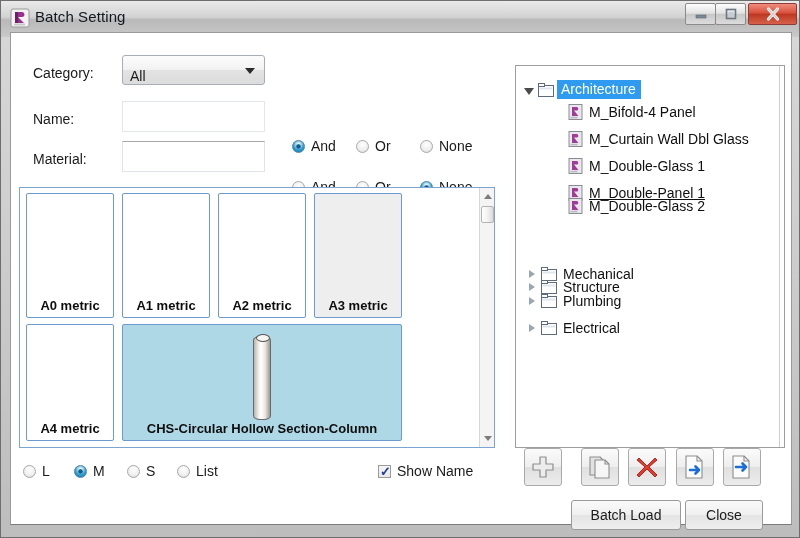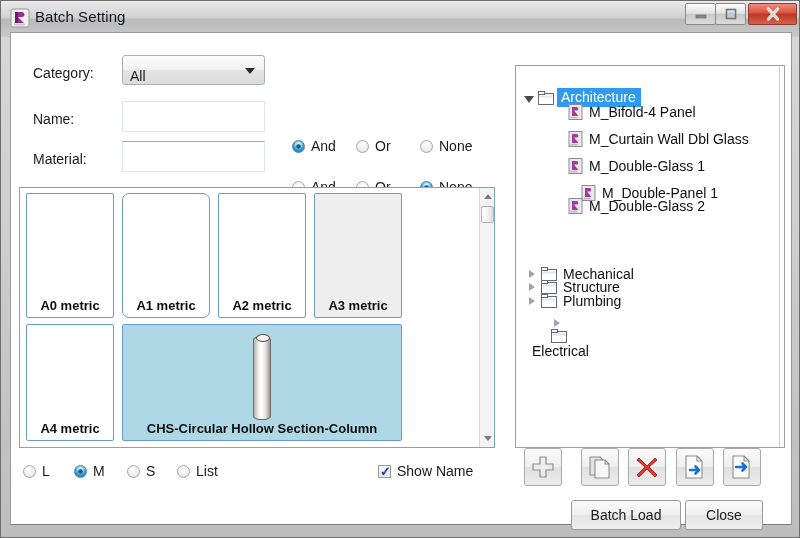--- a/index.html
+++ b/index.html
@@ -353,21 +353,21 @@
       <span class="radio on"></span>
       <span class="radio-label">None</span>
     </div>
 
     <div class="thumbpanel">
       <div class="thumbgrid">
 
         <div class="thumb" style="left:6px; top:5px; width:88px; height:125px;">
           <div class="caption">A0 metric</div>
         </div>
-        <div class="thumb" style="left:102px; top:5px; width:88px; height:125px;border-radius:7px;">
+        <div class="thumb" style="left:102px; top:5px; width:88px; height:125px;">
           <div class="caption">A1 metric</div>
         </div>
         <div class="thumb" style="left:198px; top:5px; width:88px; height:125px;">
           <div class="caption">A2 metric</div>
         </div>
         <div class="thumb sel-grey" style="left:294px; top:5px; width:88px; height:125px;">
           <div class="caption">A3 metric</div>
         </div>
 
         <div class="thumb" style="left:6px; top:136px; width:88px; height:117px;">
@@ -409,21 +409,21 @@
 
     <div class="radio-wrap" style="left:367px; top:430px;">
       <span class="checkbox">
           <span class="tick">✓</span>
         </span>
       <span class="radio-label">Show Name</span>
     </div>
 
     <div class="treepanel">
 
-      <div class="tnode selected" style="left:7px; top:13px;margin-top:8px;">
+      <div class="tnode selected" style="left:7px; top:13px;">
         <span class="expander">
             <span class="exp-open"></span>
           </span>
         <span class="folder-icon">
           <svg width="16" height="14" viewBox="0 0 16 14">
             <rect x="0.5" y="2.5" width="15" height="11" fill="#ffffff" stroke="#5f6b78"></rect>
             <rect x="0.5" y="0.5" width="6" height="3" fill="#ffffff" stroke="#5f6b78"></rect>
             <rect x="1.5" y="4.5" width="13" height="2" fill="#dfe6ee"></rect>
           </svg>
         </span>
@@ -456,21 +456,21 @@
         <span class="file-icon">
           <svg width="15" height="16" viewBox="0 0 15 16">
             <rect x="1" y="0.5" width="13" height="15" fill="#e9e9ed" stroke="#8b8b95"></rect>
             <path d="M4 12 L4 3 L8.5 3 C10.8 3 11 6.6 8.5 6.6 L6 6.6 L10.4 12 Z" fill="#a13a99"></path>
             <rect x="2.5" y="12.8" width="7" height="1.6" fill="#b9b9c2"></rect>
           </svg>
         </span>
         <span class="tlabel">M_Double-Glass 1</span>
       </div>
 
-      <div class="tnode" style="left:65px; top:116px;">
+      <div class="tnode" style="left:52px; top:116px;text-decoration:underline;">
         <span class="file-icon">
           <svg width="15" height="16" viewBox="0 0 15 16">
             <rect x="1" y="0.5" width="13" height="15" fill="#e9e9ed" stroke="#8b8b95"></rect>
             <path d="M4 12 L4 3 L8.5 3 C10.8 3 11 6.6 8.5 6.6 L6 6.6 L10.4 12 Z" fill="#a13a99"></path>
             <rect x="2.5" y="12.8" width="7" height="1.6" fill="#b9b9c2"></rect>
           </svg>
         </span>
         <span class="tlabel">M_Double-Panel 1</span>
       </div>
 
@@ -520,21 +520,21 @@
         <span class="folder-icon">
           <svg width="16" height="14" viewBox="0 0 16 14">
             <rect x="0.5" y="2.5" width="15" height="11" fill="#ffffff" stroke="#5f6b78"></rect>
             <rect x="0.5" y="0.5" width="6" height="3" fill="#ffffff" stroke="#5f6b78"></rect>
             <rect x="1.5" y="4.5" width="13" height="2" fill="#dfe6ee"></rect>
           </svg>
         </span>
         <span class="tlabel">Plumbing</span>
       </div>
 
-      <div class="tnode" style="left:10px; top:251px;flex-direction:column;">
+      <div class="tnode" style="left:10px; top:251px;">
         <span class="expander">
             <span class="exp-closed"></span>
           </span>
         <span class="folder-icon">
           <svg width="16" height="14" viewBox="0 0 16 14">
             <rect x="0.5" y="2.5" width="15" height="11" fill="#ffffff" stroke="#5f6b78"></rect>
             <rect x="0.5" y="0.5" width="6" height="3" fill="#ffffff" stroke="#5f6b78"></rect>
             <rect x="1.5" y="4.5" width="13" height="2" fill="#dfe6ee"></rect>
           </svg>
         </span>

